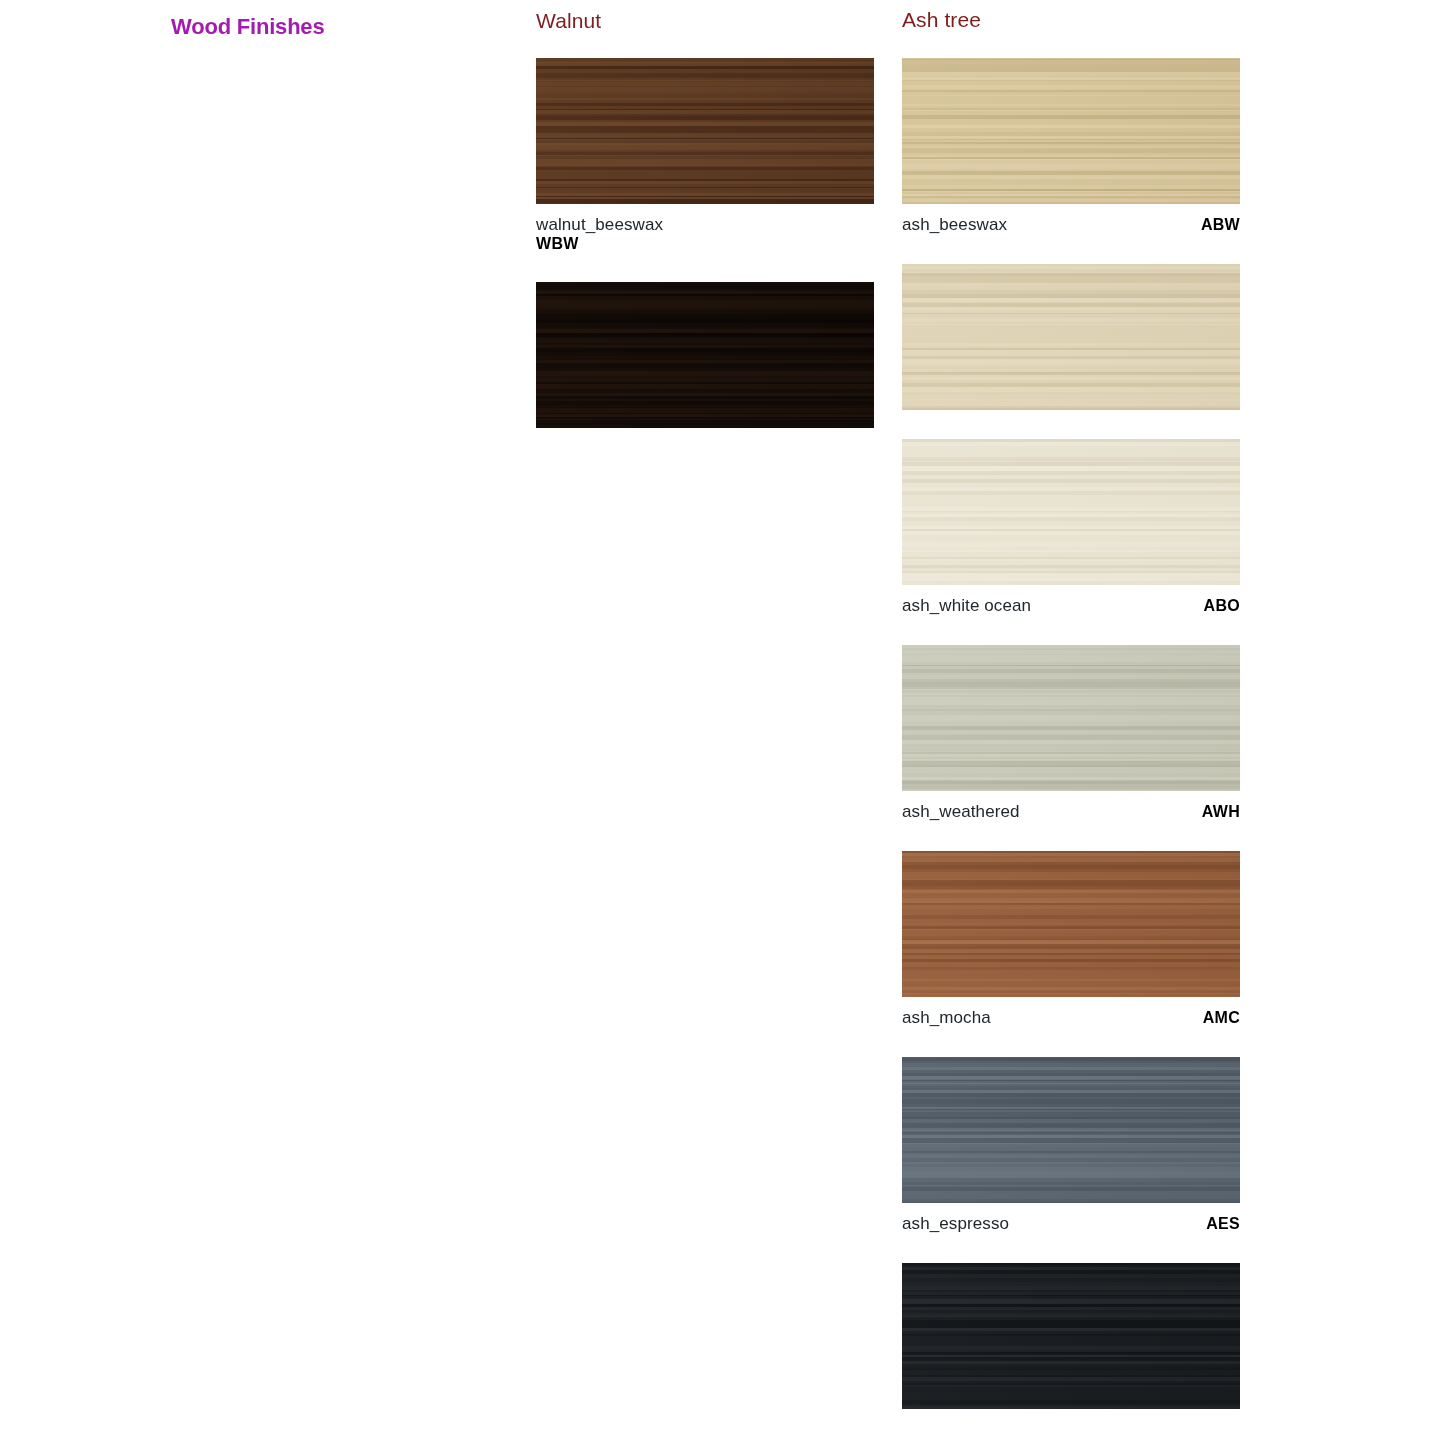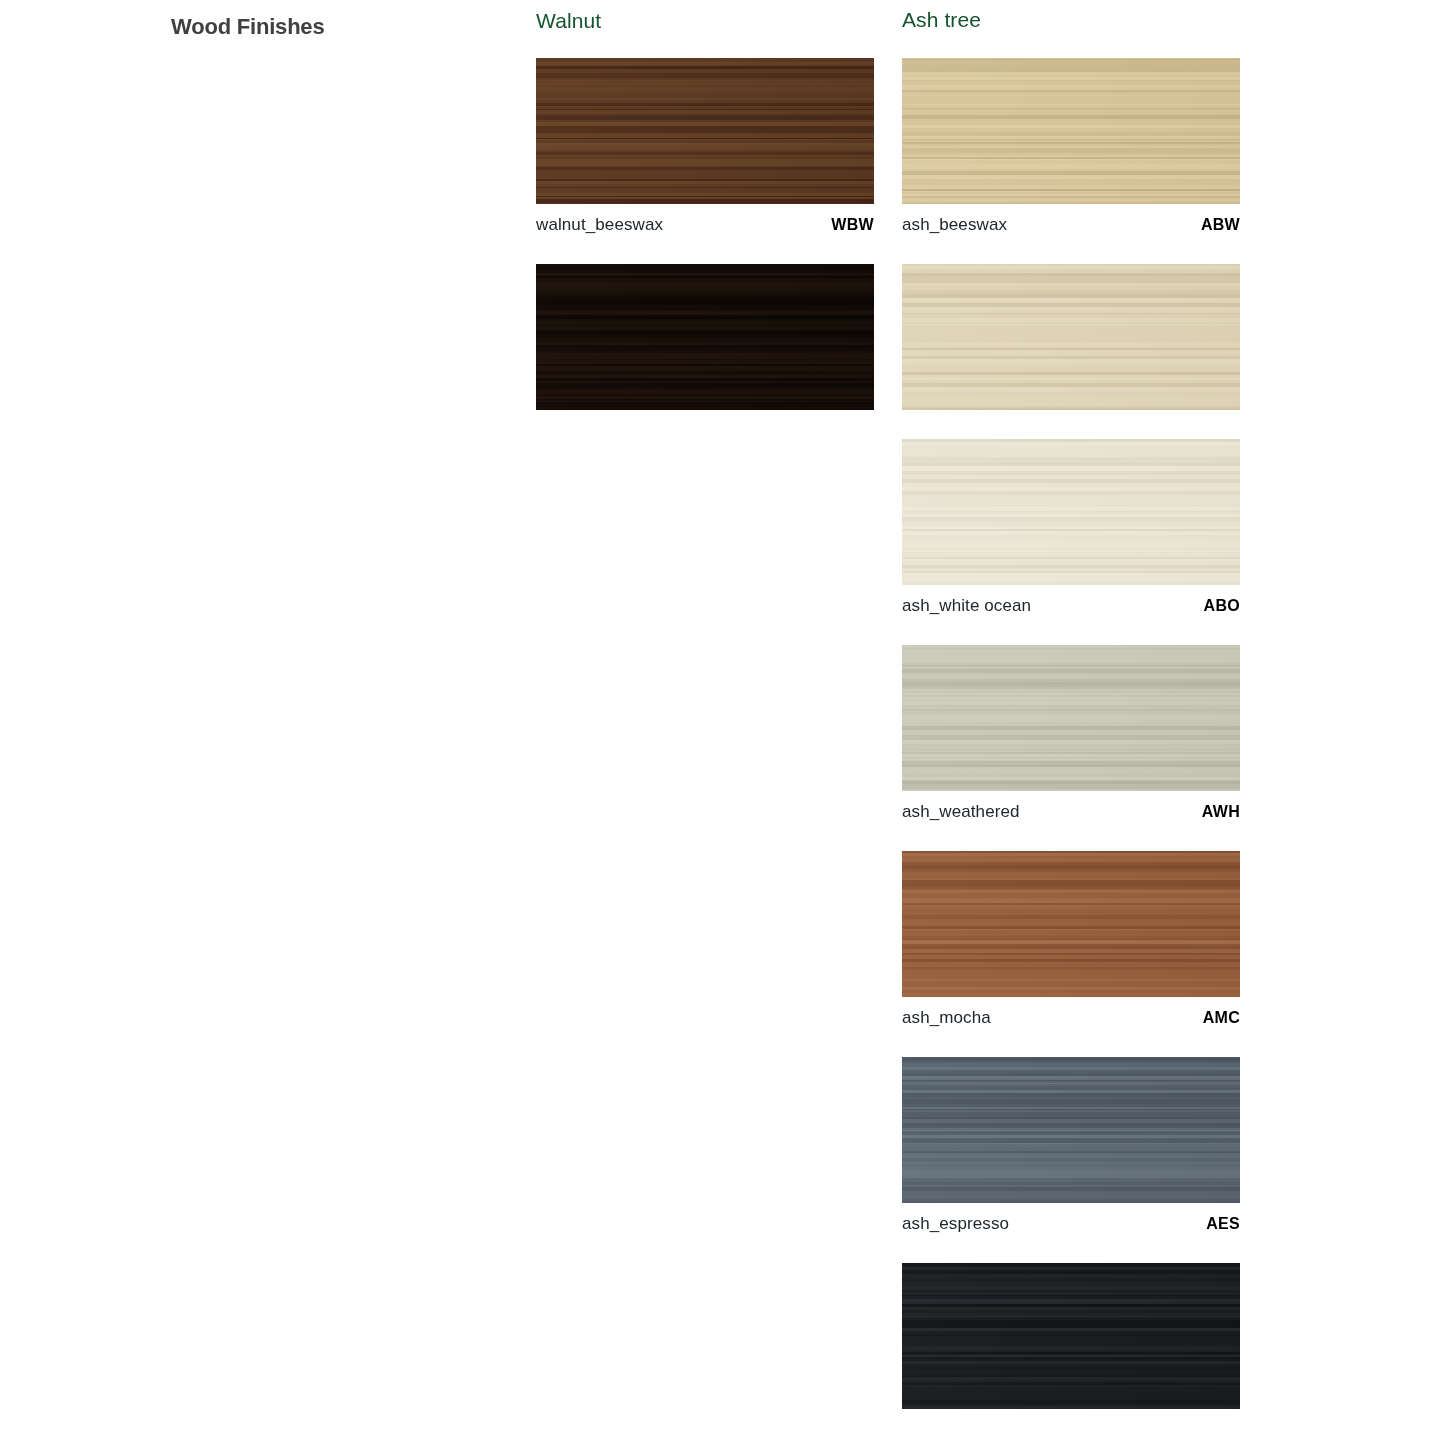--- a/index.html
+++ b/index.html
@@ -17,38 +17,38 @@
     background: #ffffff;
   }
 
   
   .page-title {
     position: absolute;
     left: 171px;
     top: 14px;
     font-size: 22px;
     font-weight: bold;
-    color: #404040;
+    color: #a21caf;
     letter-spacing: -0.2px;
     white-space: nowrap;
   }
 
   
   .column {
     position: absolute;
     top: 0;
     width: 340px;
   }
   .column.walnut { left: 536px; }
   .column.ash    { left: 902px; }
 
   .column-heading {
     font-size: 21px;
     font-weight: normal;
-    color: #14532d;
+    color: #7f1d1d;
     letter-spacing: 0.1px;
     white-space: nowrap;
     height: 58px;
     line-height: 42px;
   }
   .column.ash .column-heading { line-height: 40px; }
 
   
   .swatch-list { display: block; }
 
@@ -81,21 +81,21 @@
     letter-spacing: 0.1px;
     white-space: nowrap;
   }
   .swatch-code {
     font-size: 16px;
     font-weight: bold;
     color: #000000;
     letter-spacing: 0.3px;
     white-space: nowrap;
   }
-  .walnut .swatch-meta { width: 338px; }
+  .walnut .swatch-meta { width: 338px; flex-direction: column; }
 </style>
 </head>
 <body>
 
 <div class="page">
 
   <div class="page-title">Wood Finishes</div>
 
   <div class="column walnut">
     <div class="column-heading">Walnut</div>

